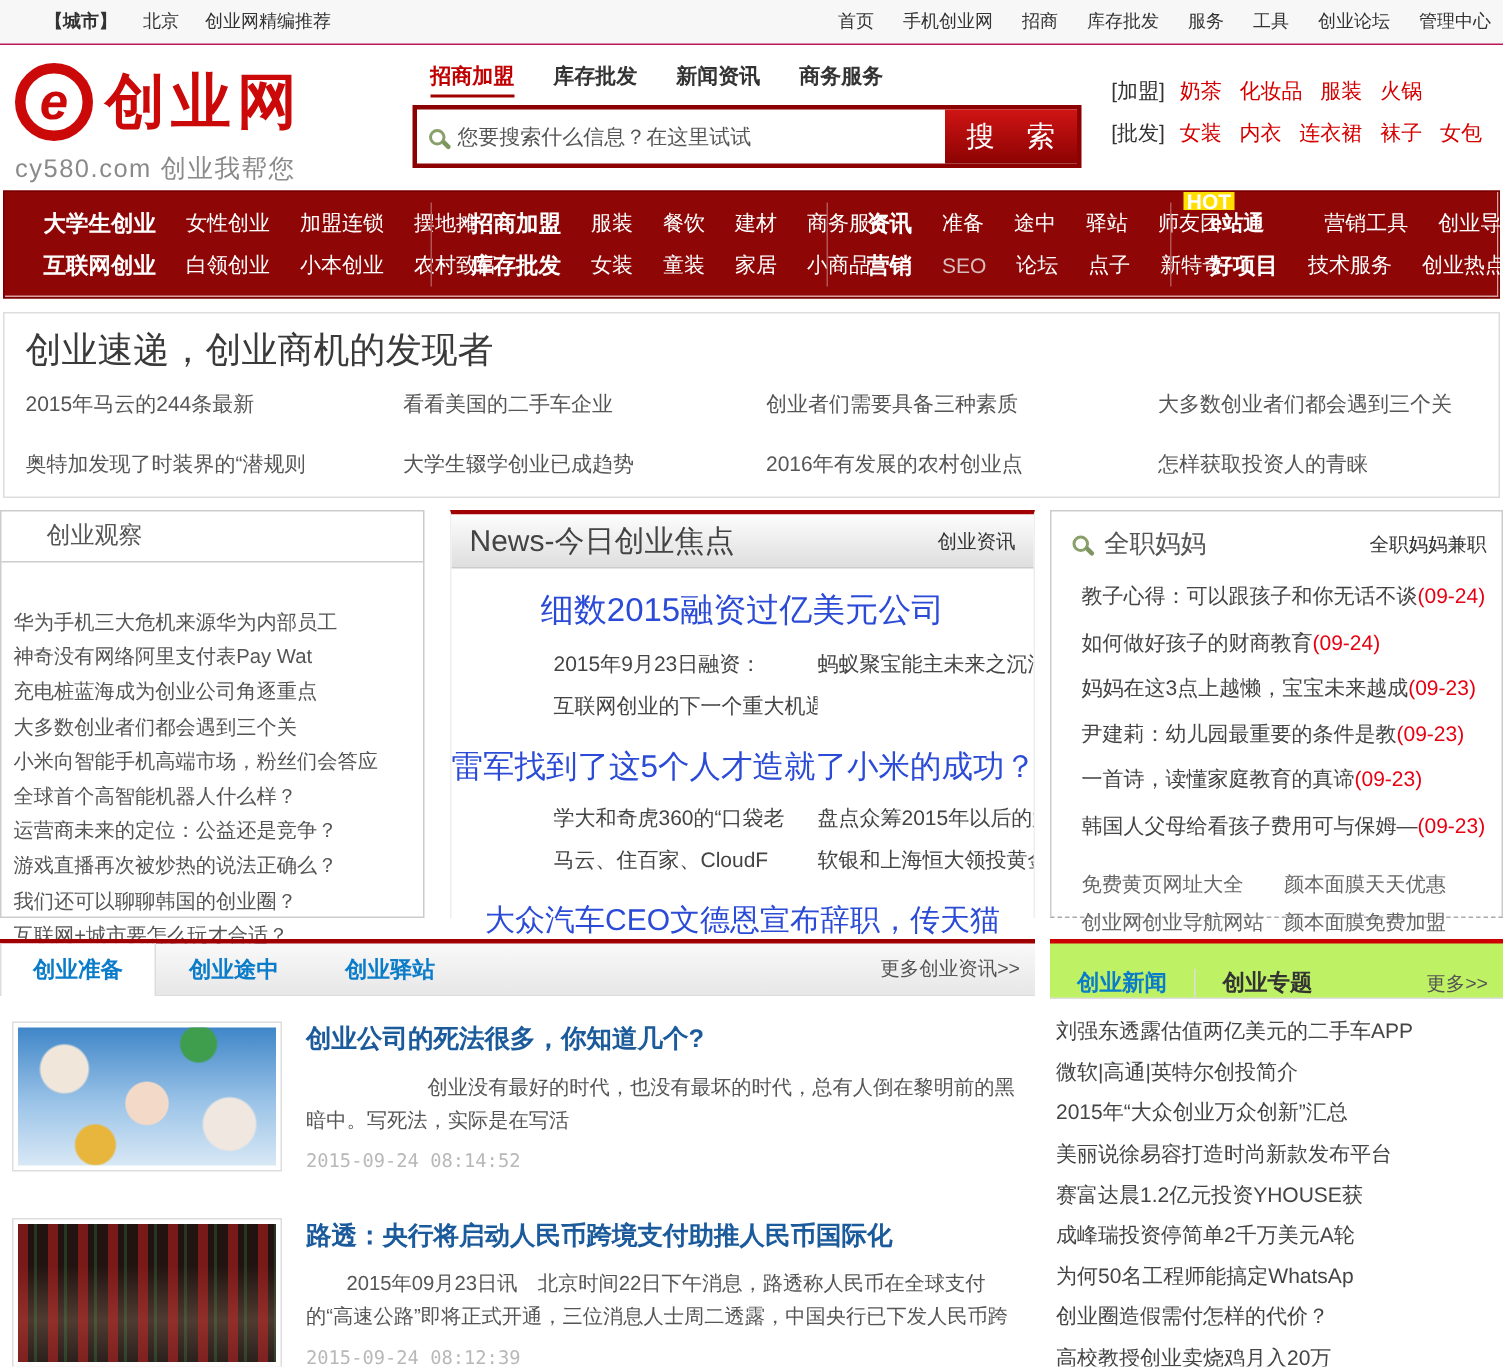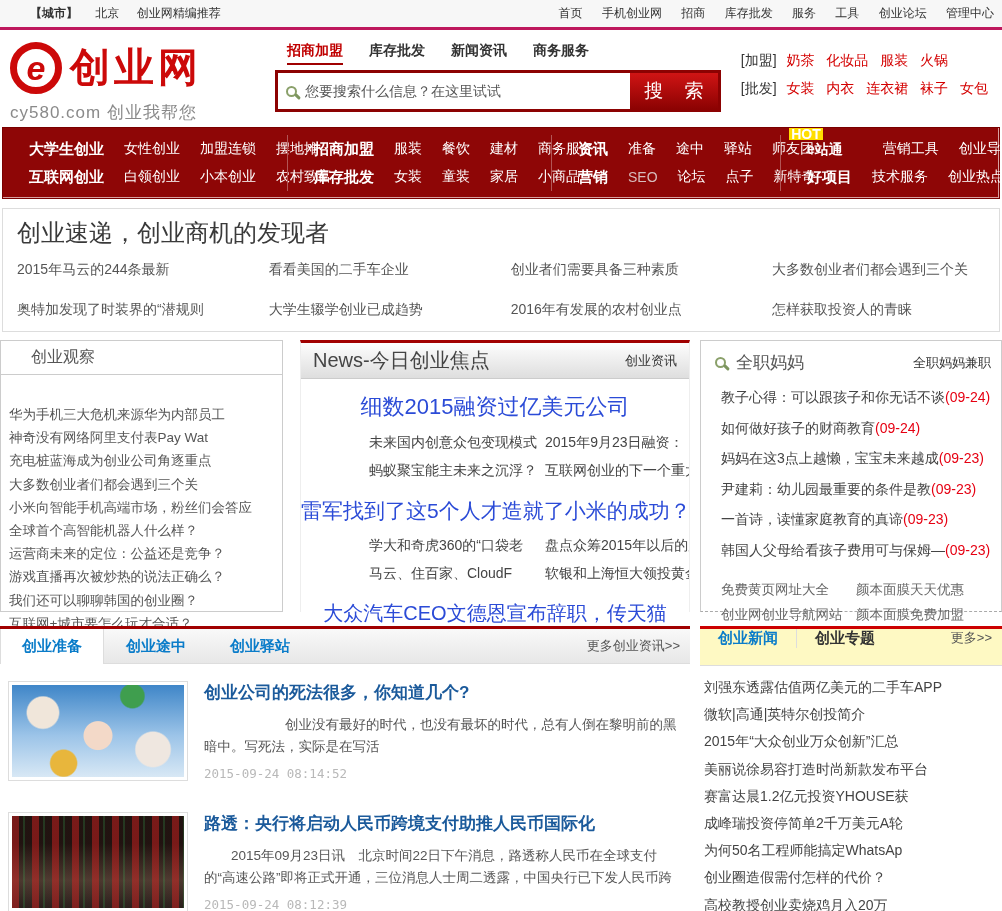--- a/index.html
+++ b/index.html
@@ -2,21 +2,21 @@
 <html><head>
 <meta charset="utf-8">
 <style>
   * { margin:0; padding:0; box-sizing:border-box; }
   html,body { width:1002px; height:911px; overflow:hidden; background:#fff;
     font-family:"Liberation Sans","DejaVu Sans",sans-serif; }
   a { text-decoration:none; }
   .page { width:1002px; height:911px; position:relative; background:#fff; }
 
   
-  .topbar { height:30px; background:#f7f7f7; border-bottom:3px solid #be185d;
+  .topbar { height:30px; background:#f7f7f7; border-bottom:1px solid #be185d;
     display:flex; justify-content:space-between; align-items:center; padding:0 8px 0 30px;
     font-size:12px; color:#333; }
   .topbar .tleft > *, .topbar .tright > * { margin-right:14px; color:#333; }
   .topbar .tright > * { margin-right:0; margin-left:16px; }
   .city-label { font-weight:bold; }
 
   
   .header { height:95px; display:flex; padding:8px 6px 0 10px; background:#fff; }
   .logo { width:278px; padding-top:2px; }
   .logo-top { display:flex; align-items:center; }
@@ -122,22 +122,22 @@
       repeating-linear-gradient(90deg, rgba(190,30,30,.55) 0 7px, rgba(20,10,10,.2) 7px 11px, rgba(40,120,60,.35) 11px 13px, rgba(20,10,10,.15) 13px 20px),
       linear-gradient(180deg,#241512 0 30%, #5a4438 70%, #2f2420); }
   .art-body { flex:1; padding:0 10px 0 16px; overflow:hidden; }
   .art-title { color:#1b5a9b; font-size:17px; font-weight:bold; margin-bottom:10px; cursor:pointer; }
   .art-excerpt { color:#555; font-size:13.5px; line-height:22px; text-indent:6em;
     max-height:44px; overflow:hidden; }
   .art-time { color:#b8b8b8; font-size:12.5px; margin-top:8px;
     font-family:"DejaVu Sans Mono","Liberation Mono",monospace; }
 
   .side-col { width:302px; margin-left:10px; }
-  .tabbar2 { border-top:3px solid #cc0000; background:#fef9c3; border-bottom:1px solid #ddd;
-    height:40px; display:flex; align-items:flex-start; }
+  .tabbar2 { border-top:3px solid #cc0000; background:#bef264; border-bottom:1px solid #ddd;
+    height:40px; display:flex; align-items:flex-end; }
   .tab2 { padding:0 18px; display:flex; align-items:center; font-size:15px; font-weight:bold;
     color:#333; cursor:pointer; }
   .tab2.active { color:#0a7cc9; border-right:1px solid #ddd; }
   .side-list { list-style:none; padding:8px 0 0 4px; }
   .side-list li { font-size:14px; color:#444; line-height:27.2px; white-space:nowrap;
     overflow:hidden; cursor:pointer; }
 </style>
 </head>
 <body>
 
@@ -297,21 +297,20 @@
     </div>
 
     <div class="news-box">
       <div class="news-head">
         <span class="news-title">News-今日创业焦点</span>
         <a href="#" class="news-more">创业资讯</a>
       </div>
       <div class="news-block">
         <a href="#" class="news-headline h22">细数2015融资过亿美元公司</a>
         <div class="news-links">
-          <a href="#">未来国内创意众包变现模式</a>
           <a href="#">2015年9月23日融资：</a>
           <a href="#">蚂蚁聚宝能主未来之沉浮？</a>
           <a href="#">互联网创业的下一个重大机遇</a>
         </div>
       </div>
       <div class="news-block">
         <a href="#" class="news-headline h21">雷军找到了这5个人才造就了小米的成功？</a>
         <div class="news-links">
           <a href="#">学大和奇虎360的“口袋老</a>
           <a href="#">盘点众筹2015年以后的六</a>

